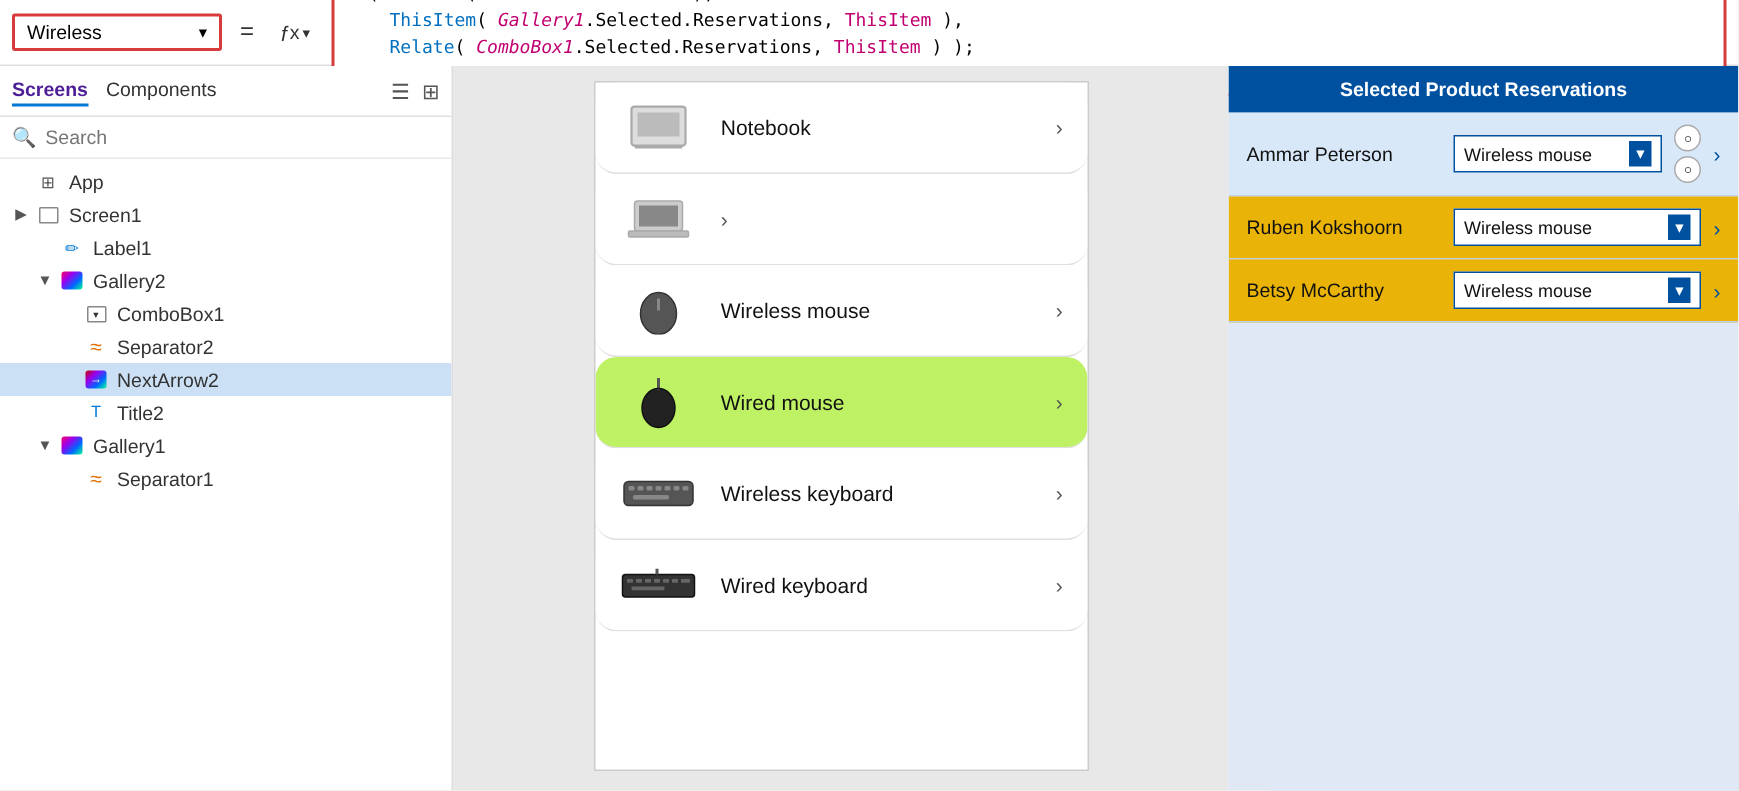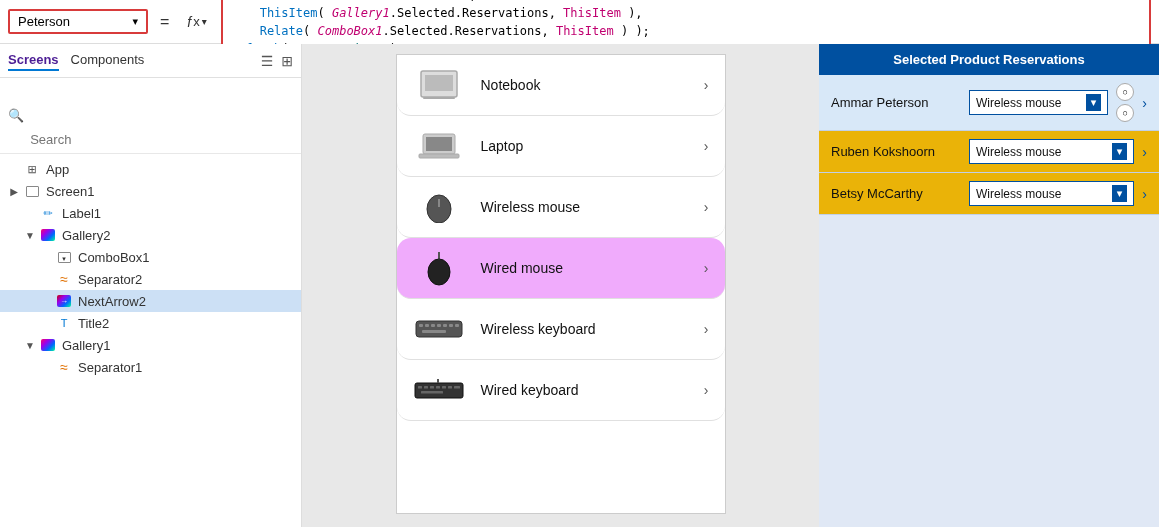--- a/index.html
+++ b/index.html
@@ -38,41 +38,41 @@
       font-size: 13px; color: #333; cursor: pointer; padding: 2px 0; border-bottom: 2px solid transparent;
     }
     .tab.active { border-bottom: 2px solid #0078d4; color: #4c1d95; font-weight: 600; }
     .tab-icons { margin-left: auto; display: flex; gap: 8px; }
     .tab-icon { cursor: pointer; color: #555; font-size: 14px; }
 
     .search-box {
       display: flex; align-items: center; padding: 6px 8px; border-bottom: 1px solid #e8e8e8; gap: 6px;
     }
     .search-icon-svg { color: #555; font-size: 13px; }
-    .search-input { border: none; outline: none; font-size: 13px; flex: 1; color: #333; background: transparent; margin-top: 48px; }
+    .search-input { border: none; outline: none; font-size: 13px; flex: 1; color: #333; background: transparent; }
 
     .tree-area { flex: 1; overflow-y: auto; padding: 4px 0; }
     .tree-item {
       display: flex; align-items: center; padding: 3px 8px 3px 12px; cursor: pointer; user-select: none; font-size: 13px; color: #333;
     }
     .tree-item.selected { background: #cce0f5; }
     .tree-toggle { width: 12px; font-size: 10px; color: #555; margin-right: 4px; display: inline-block; text-align: center; }
     .tree-icon { width: 16px; height: 16px; margin-right: 6px; display: inline-flex; align-items: center; justify-content: center; font-size: 12px; flex-shrink: 0; }
 
     
     .center-panel {
       flex: 1; background: #e8e8e8; display: flex; align-items: flex-start; justify-content: center; padding: 10px; overflow: hidden;
     }
     .app-canvas {
       background: #fff; width: 330px; height: 460px; overflow: hidden; border: 1px solid #ccc; position: relative;
     }
     .gallery-item {
       display: flex; align-items: center; padding: 12px 16px; border-bottom: 1px solid #e0e0e0; cursor: pointer; background: #fff; border-radius: 14px;
     }
-    .gallery-item.selected-item { background: #f0abfc; }
+    .gallery-item.selected-item { background: #bef264; }
     .item-img {
       width: 52px; height: 36px; margin-right: 16px; display: flex; align-items: center; justify-content: center; flex-shrink: 0;
     }
     .item-label { flex: 1; font-size: 14px; color: #111; }
     .item-chevron { color: #555; font-size: 14px; }
 
     
     .right-panel {
       width: 340px; background: #e0e8f5; display: flex; flex-direction: column; flex-shrink: 0; overflow: hidden;
     }
@@ -99,21 +99,21 @@
 
     
     ::-webkit-scrollbar { width: 6px; }
     ::-webkit-scrollbar-thumb { background: #b0b0b0; border-radius: 3px; }
   </style>
 </head>
 <body>
 
 <div class="top-bar">
   <div class="onselect-dropdown">
-    <span>Peterson</span>
+    <span>Wireless</span>
     <span style="font-size:11px;">▾</span>
   </div>
   <span class="equals-sign">=</span>
   <div class="fx-button">
     <span style="font-style:italic; font-size:14px;">f</span>
       <span style="font-size:13px;">x</span>
     <span style="font-size:10px;">▾</span>
   </div>
   <div class="formula-box">
     <div>
@@ -236,21 +236,20 @@
     <span class="item-chevron">›</span>
   </div>
         <div class="gallery-item">
     <div class="item-img">
             <svg width="44" height="32" viewBox="0 0 44 32">
               <rect x="6" y="4" width="32" height="20" rx="2" fill="#ccc" stroke="#aaa" stroke-width="1"></rect>
               <rect x="9" y="7" width="26" height="14" fill="#888"></rect>
               <rect x="2" y="24" width="40" height="4" rx="1" fill="#bbb" stroke="#aaa" stroke-width="1"></rect>
             </svg>
           </div>
-    <span class="item-label">Laptop</span>
     <span class="item-chevron">›</span>
   </div>
         <div class="gallery-item">
     <div class="item-img">
             <svg width="36" height="32" viewBox="0 0 36 32">
               <ellipse cx="18" cy="18" rx="12" ry="14" fill="#555"></ellipse>
               <line x1="18" y1="8" x2="18" y2="16" stroke="#888" stroke-width="2"></line>
               <ellipse cx="18" cy="18" rx="12" ry="14" fill="none" stroke="#333" stroke-width="1"></ellipse>
             </svg>
           </div>

